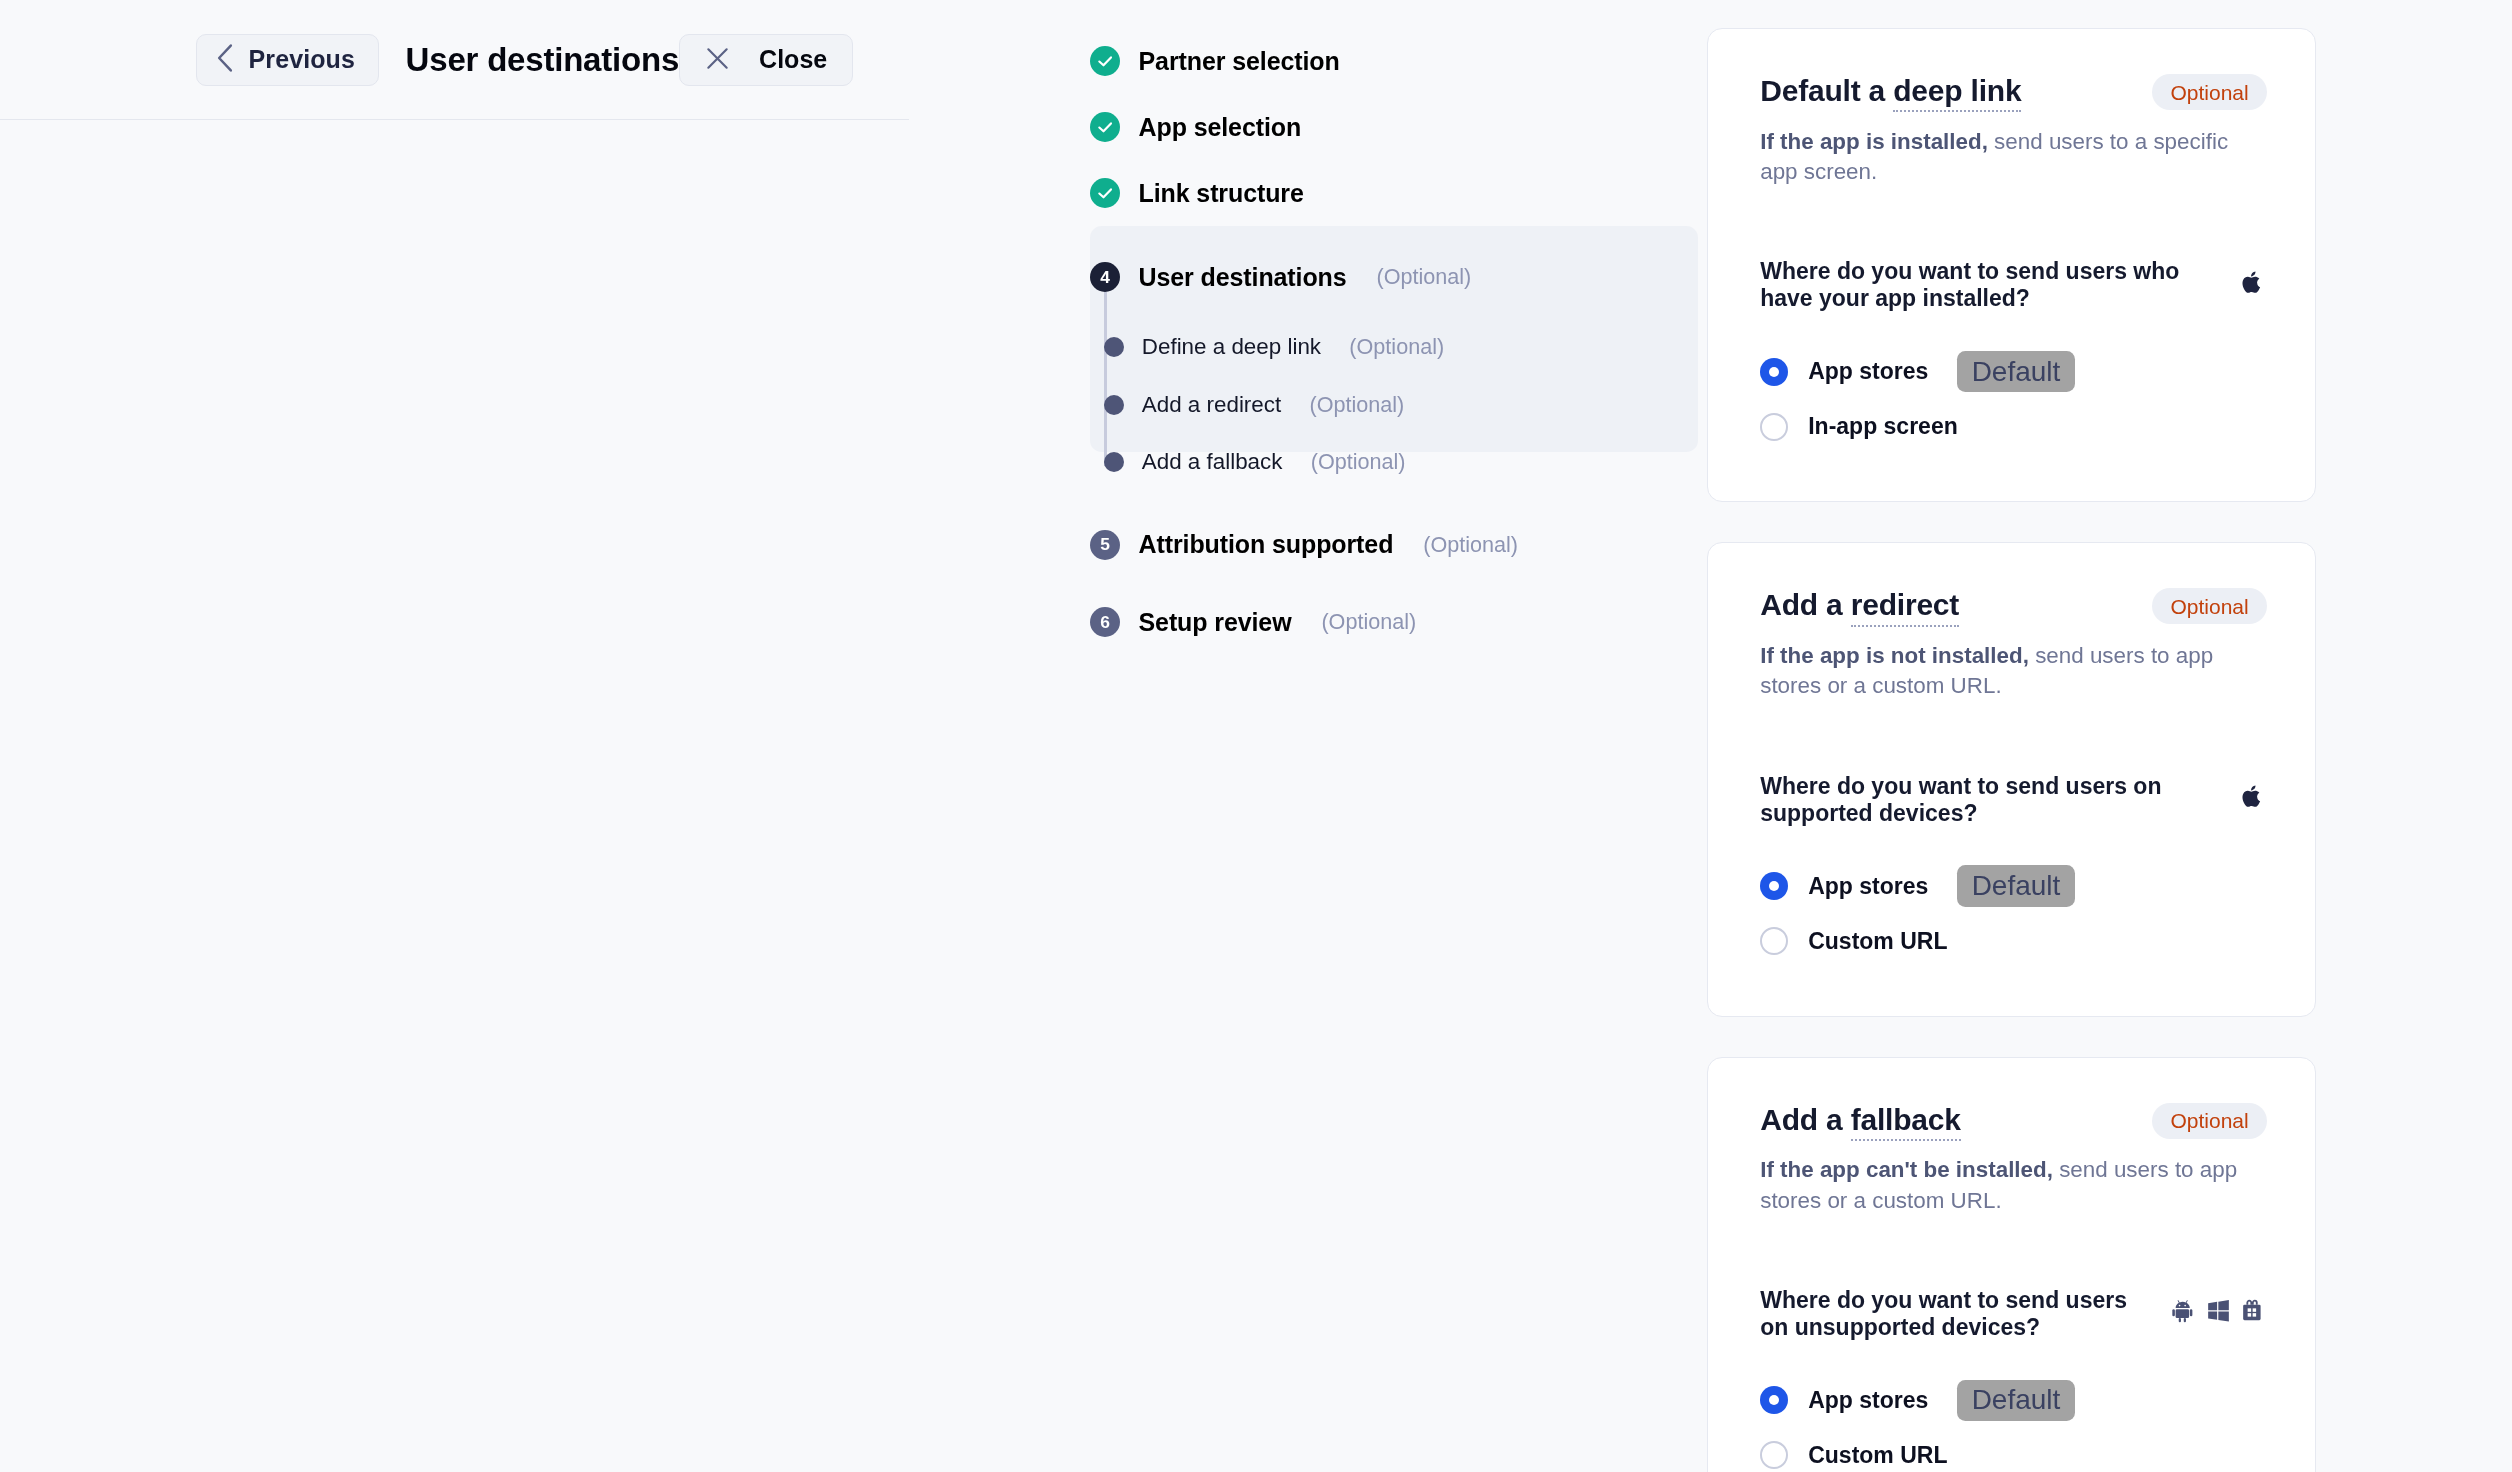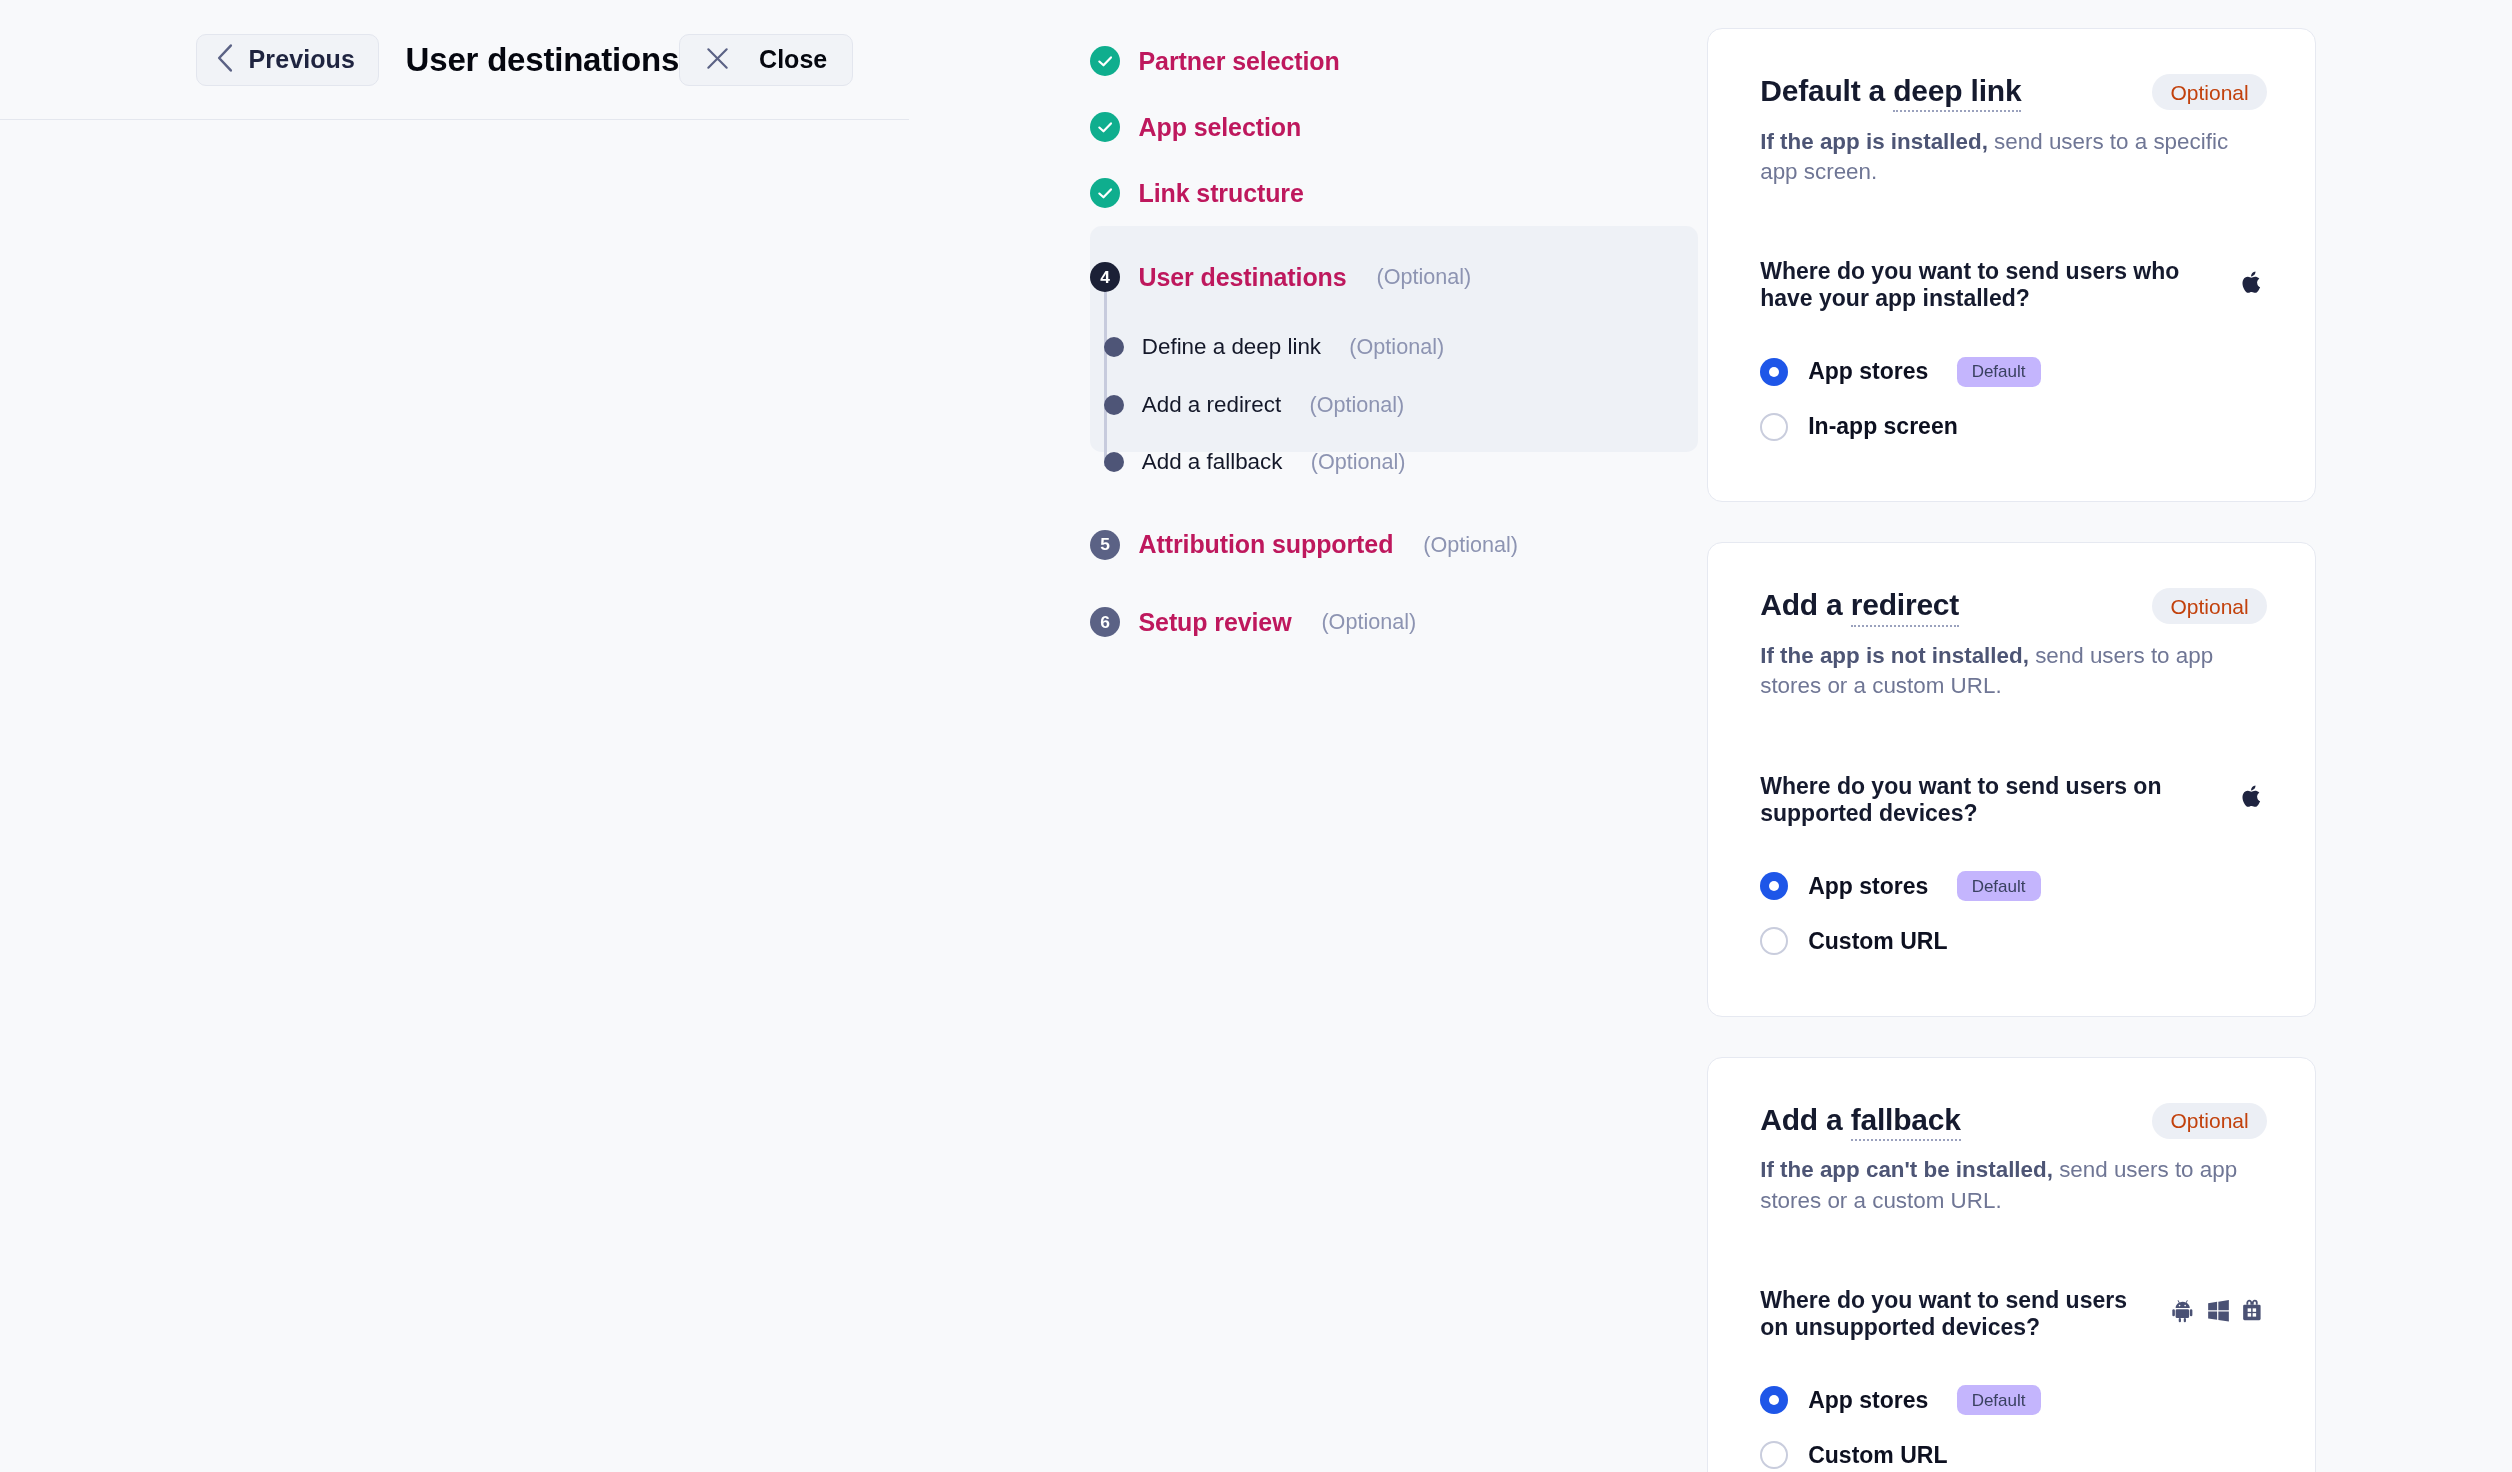--- a/index.html
+++ b/index.html
@@ -52,21 +52,21 @@
   .step {
     display: flex; align-items: center; gap: 18.3px;
     height: 66px; cursor: pointer; position: relative; z-index: 2;
   }
   .bullet { width: 30px; min-width: 30px; height: 30px; border-radius: 50%;
             display: flex; align-items: center; justify-content: center; }
   .bullet.done { background: #0fae8e; }
   .bullet.current { background: #1b2036; }
   .bullet.future { background: #5b6285; }
   .bullet .num { color: #fff; font-size: 17.4px; font-weight: 700; line-height: 1; }
-  .step-label { font-size: 25px; font-weight: 700; color: #be185d; letter-spacing: -0.1px; }
+  .step-label { font-size: 25px; font-weight: 700; color: #000000; letter-spacing: -0.1px; }
   .step-opt { font-size: 21.6px; font-weight: 400; color: #8d94b2; margin-left: 11.6px; }
 
   .active-panel {
     position: absolute; left: 181px; top: 198px;
     width: 608px; height: 226px;
     background: #eef1f6; border-radius: 11.6px; z-index: 0;
   }
 
   .substeps { position: relative; z-index: 2; padding-left: 8.3px; margin-top: 3.3px; }
   .railline {
@@ -114,21 +114,21 @@
   .radio-row { display: flex; align-items: center; gap: 20px; height: 55px; cursor: pointer; }
   .radio {
     width: 28px; min-width: 28px; height: 28px; border-radius: 50%;
     border: 2.5px solid #c9cddd; background: #fff;
     display: flex; align-items: center; justify-content: center;
   }
   .radio.checked { border: none; background: #1e56e8; }
   .radio.checked::after { content: ""; width: 10px; height: 10px; border-radius: 50%; background: #fff; }
   .radio-label { font-size: 23px; color: #0d1020; font-weight: bold; }
   .chip-default {
-    background: #c4b5fd; color: #3a4161; font-size: 17px;
+    background: #a3a3a3; color: #3a4161; font-size: 28px;
     border-radius: 8.3px; padding: 6.6px 15px; line-height: 1; margin-left: 8.3px;
   }
 </style>
 </head>
 <body>
 
 <div class="page">
 
   <div class="header">
     <div class="prev-btn">

